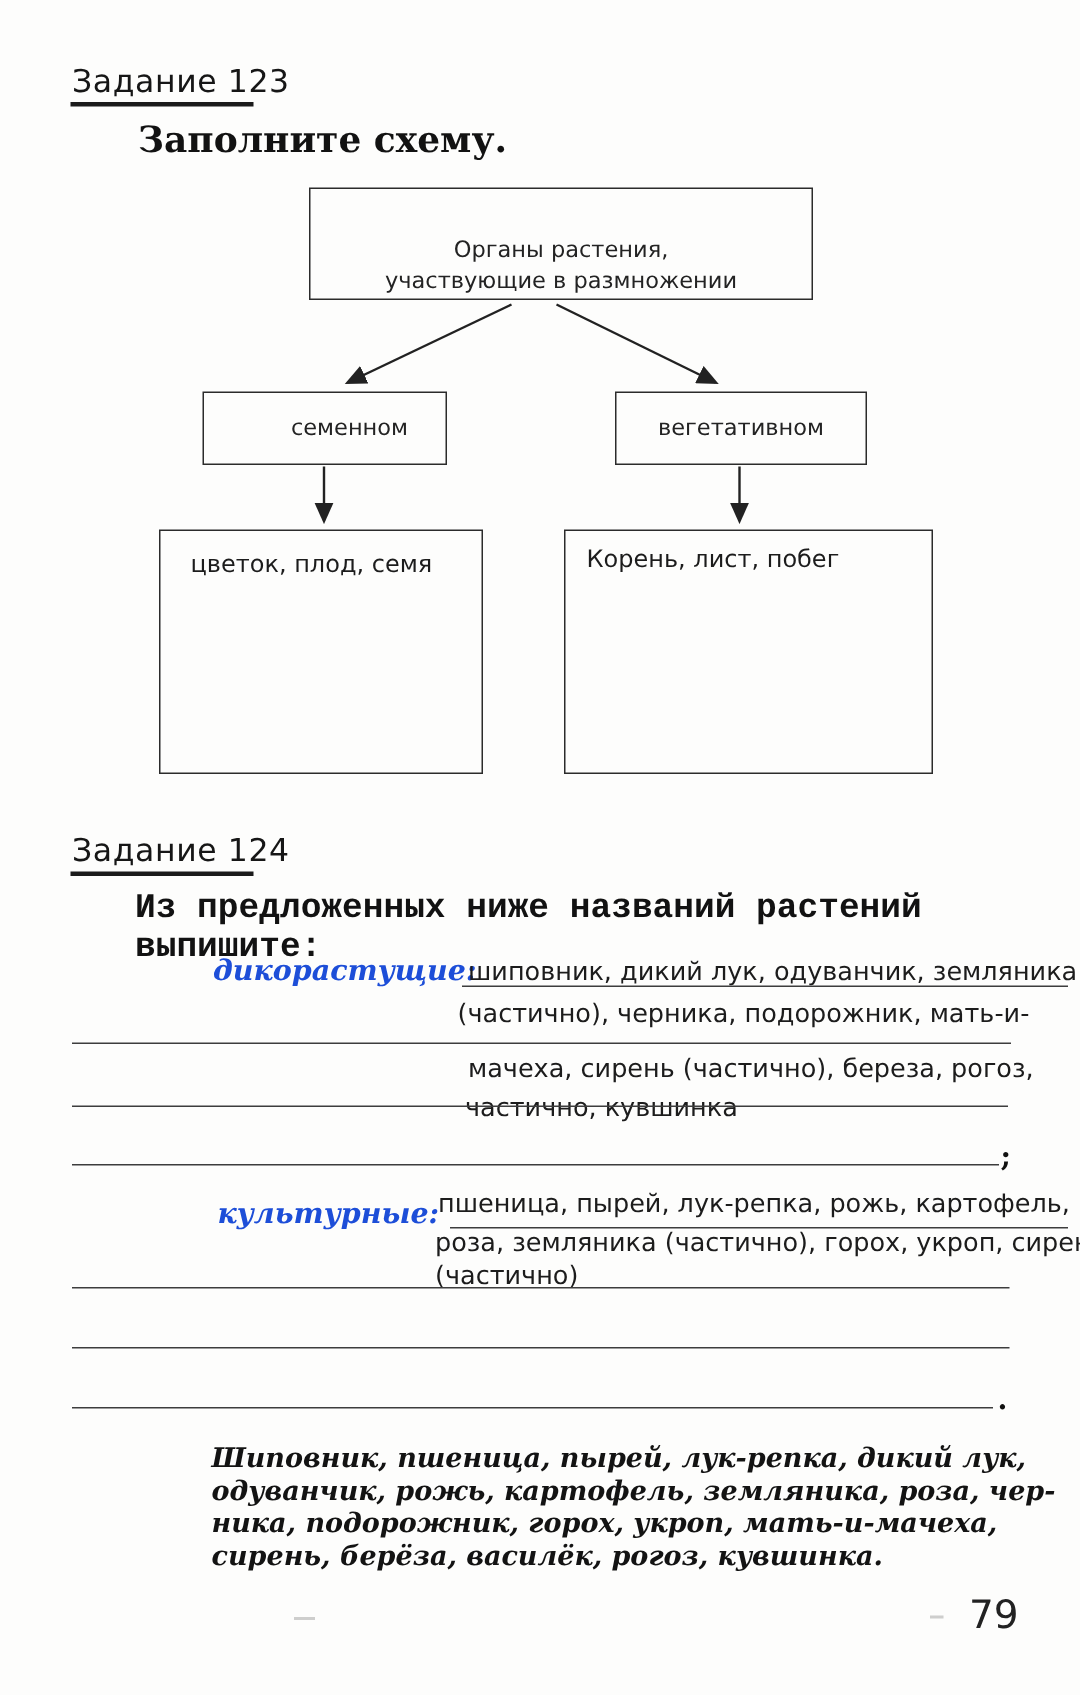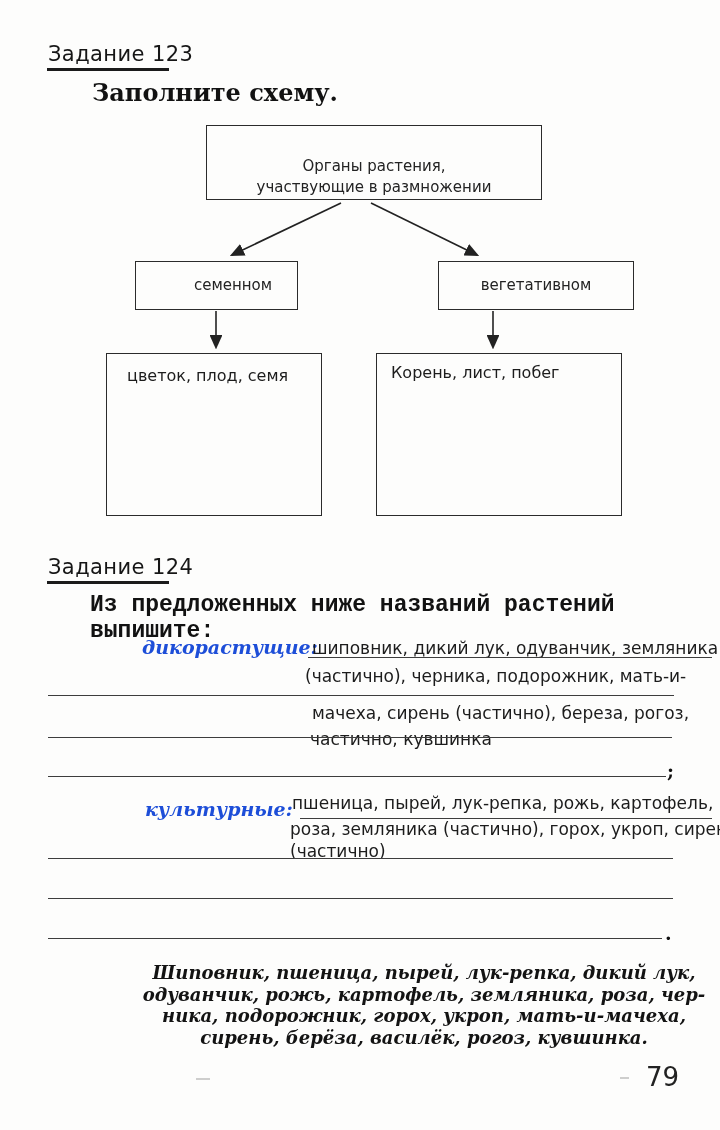--- a/index.html
+++ b/index.html
@@ -83,21 +83,21 @@
 
   
   .word-bank {
     font-family: "DejaVu Serif", serif;
     font-style: italic;
     font-weight: 700;
     font-size: 18px;
     line-height: 21.5px;
     color: #131313;
   }
-  .word-bank div { white-space: nowrap; text-align: center; }
+  .word-bank div { white-space: nowrap; }
 
   .page-number {
     font-family: "DejaVu Sans", sans-serif;
     font-size: 26px;
     color: #222;
   }
   .noise { position: absolute; background: #b9b9b9; opacity: 0.7; }
 </style>
 </head>
 <body>
@@ -122,21 +122,21 @@
     </defs>
     <line x1="341" y1="203" x2="232" y2="255" marker-end="url(#ah)"></line>
     <line x1="371" y1="203" x2="477" y2="255" marker-end="url(#ah)"></line>
     <line x1="216" y1="311" x2="216" y2="347" marker-end="url(#ah)"></line>
     <line x1="493" y1="311" x2="493" y2="347" marker-end="url(#ah)"></line>
   </svg>
 
   <div class="dbox dbox-center" style="left:135px; top:261px; width:163px; height:49px;padding-left:33px;">
     <div>семенном</div>
   </div>
-  <div class="dbox dbox-center" style="left:410px; top:261px; width:196px; height:49px;margin-left:28px;">
+  <div class="dbox dbox-center" style="left:410px; top:261px; width:168px; height:49px;">
     <div>вегетативном</div>
   </div>
 
   <div class="dbox" style="left:106px; top:353px; width:216px; height:163px; padding:12px 0 0 20px;">
     <div class="hand">цветок, плод, семя</div>
   </div>
   <div class="dbox" style="left:376px; top:353px; width:246px; height:163px; padding:9px 0 0 14px;">
     <div class="hand">Корень, лист, побег</div>
   </div>
 

